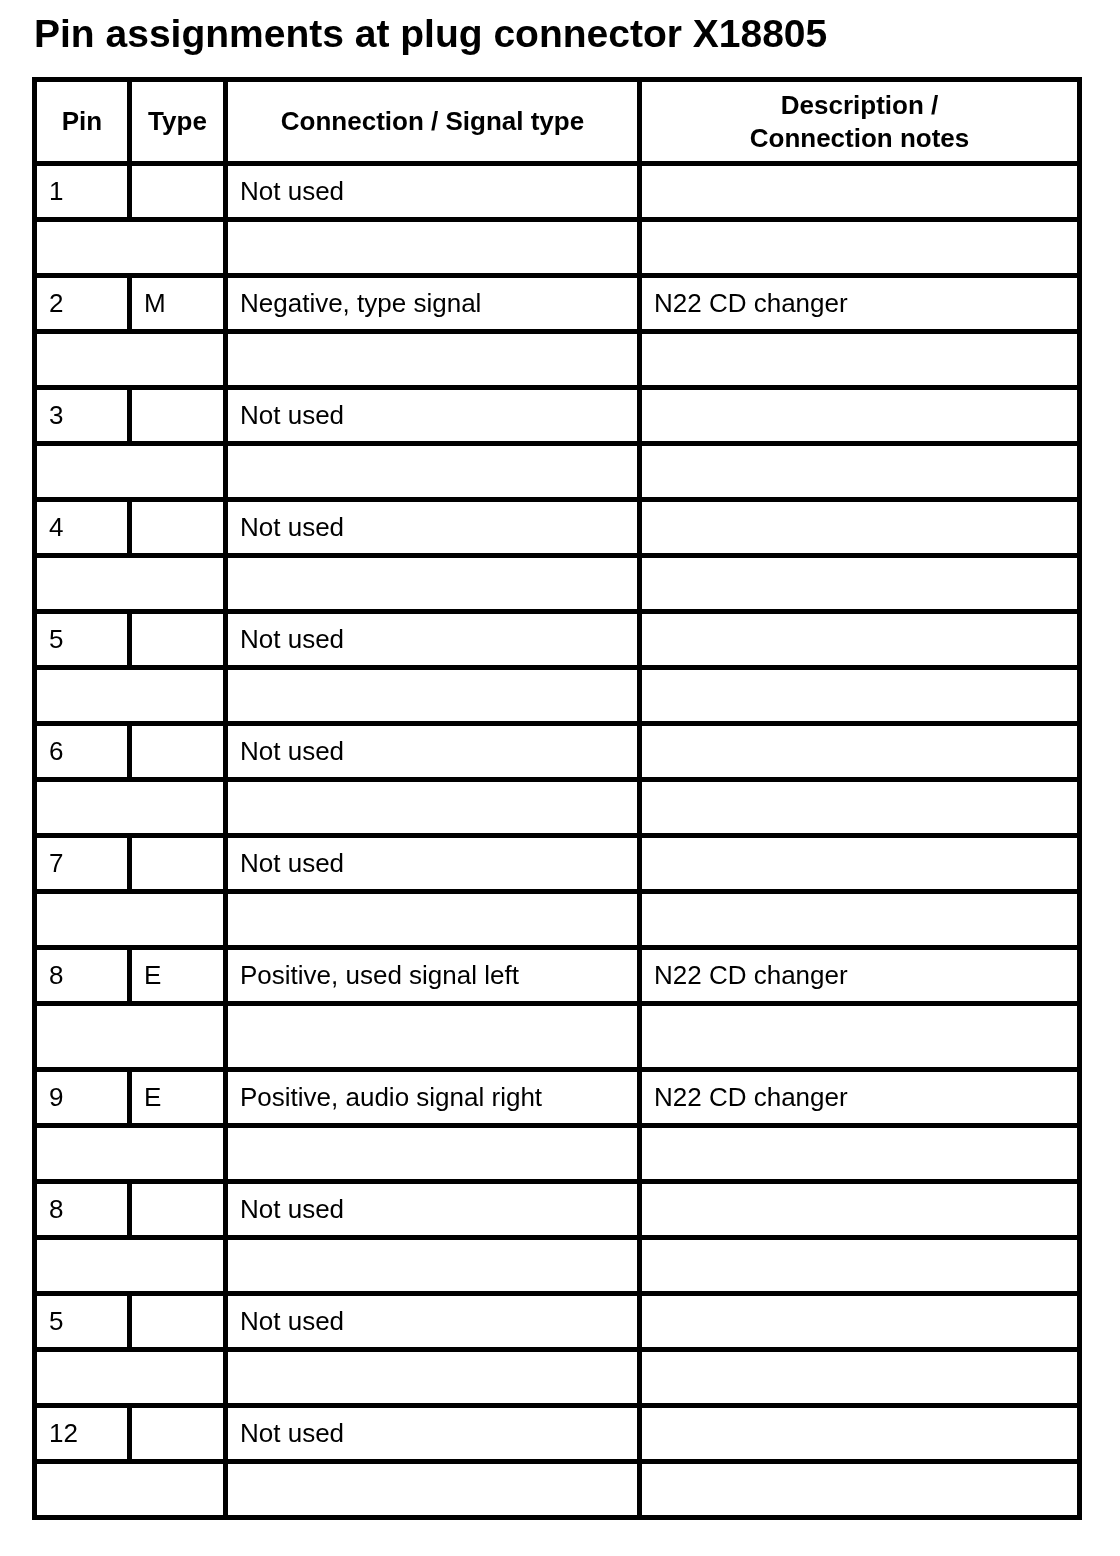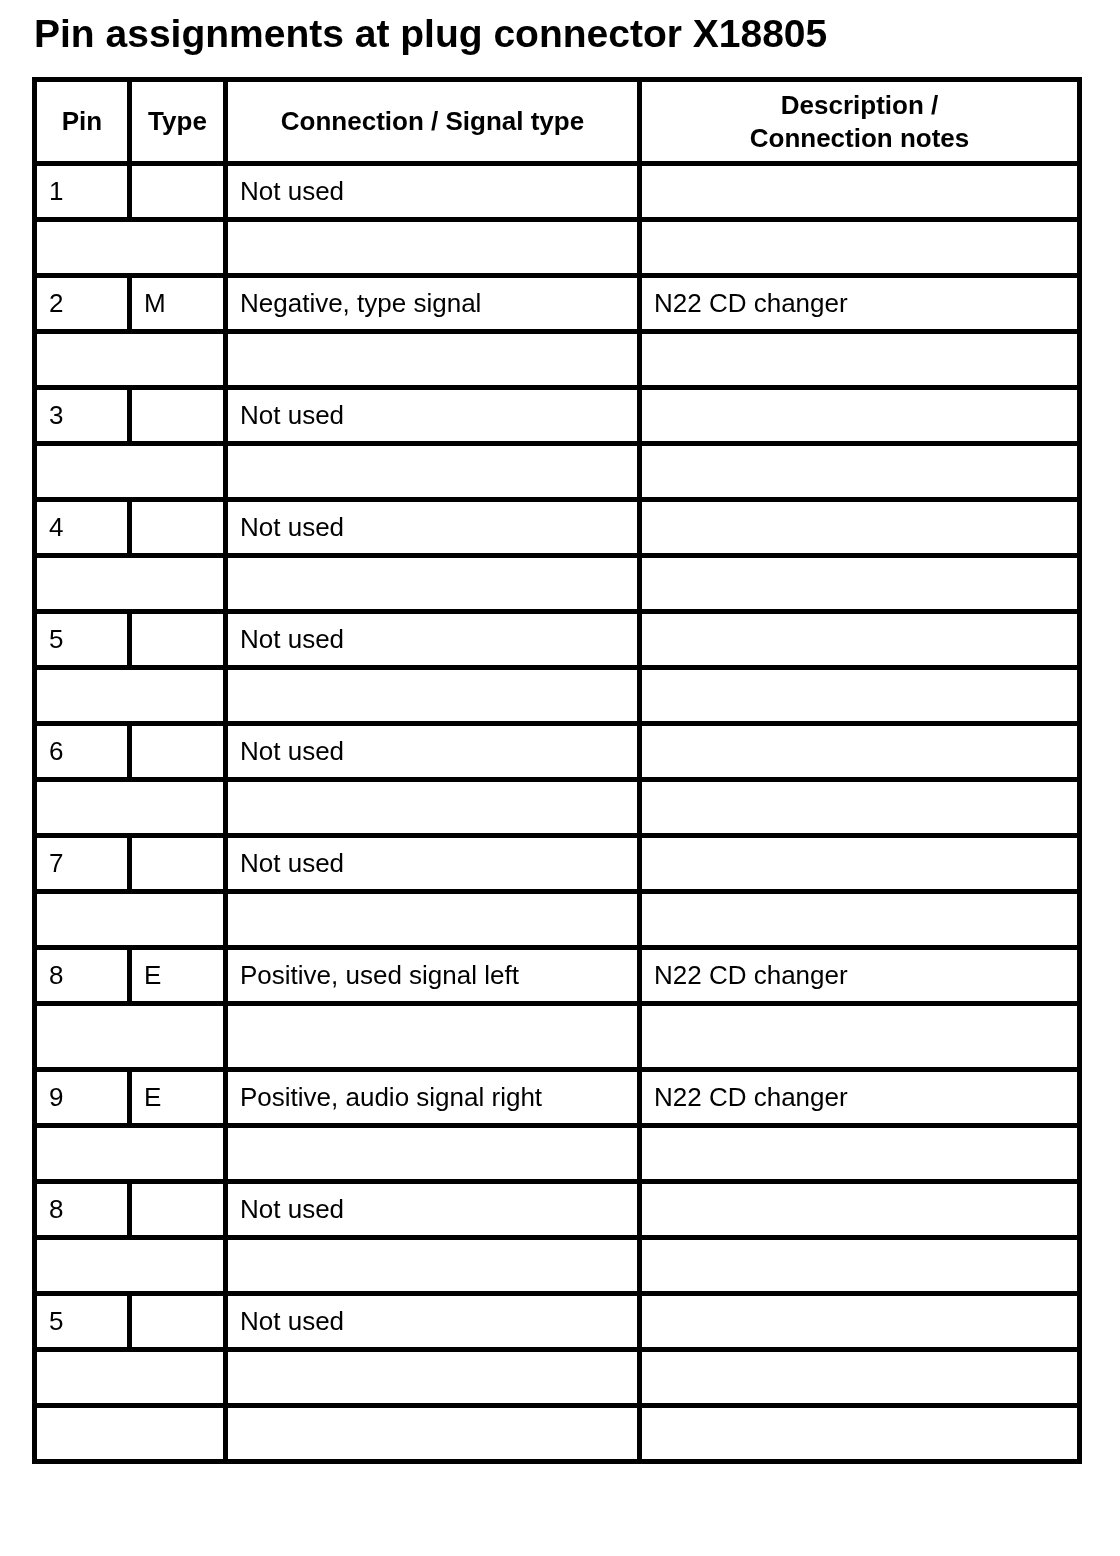--- a/index.html
+++ b/index.html
@@ -204,20 +204,26 @@
           <td>5</td>
           <td></td>
           <td>Not used</td>
           <td></td>
         </tr>
         <tr class="spacer-row">
           <td colspan="2"></td>
           <td></td>
           <td></td>
         </tr>
+        <tr class="data-row">
+          <td>12</td>
+          <td></td>
+          <td>Not used</td>
+          <td></td>
+        </tr>
         <tr class="spacer-row">
           <td colspan="2"></td>
           <td></td>
           <td></td>
         </tr>
       </tbody>
   </table>
 
 </div>
 

